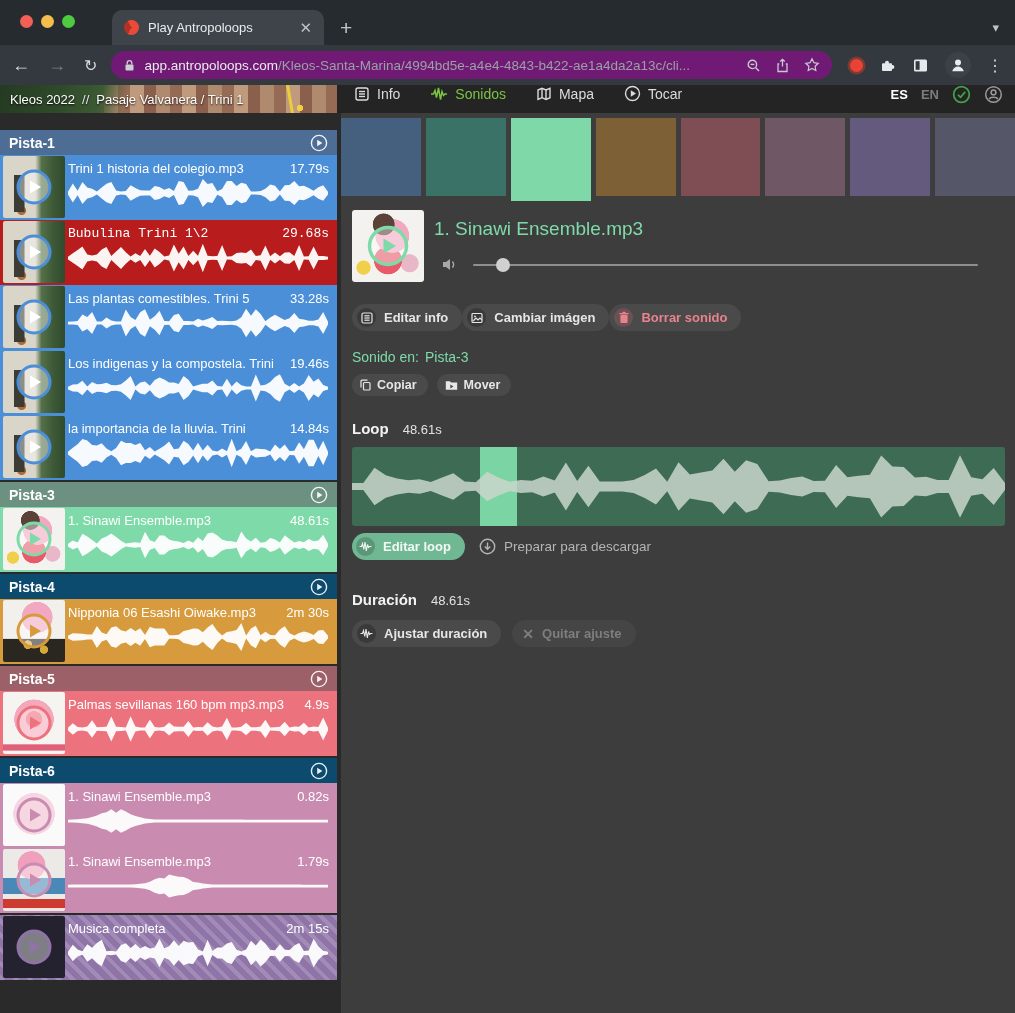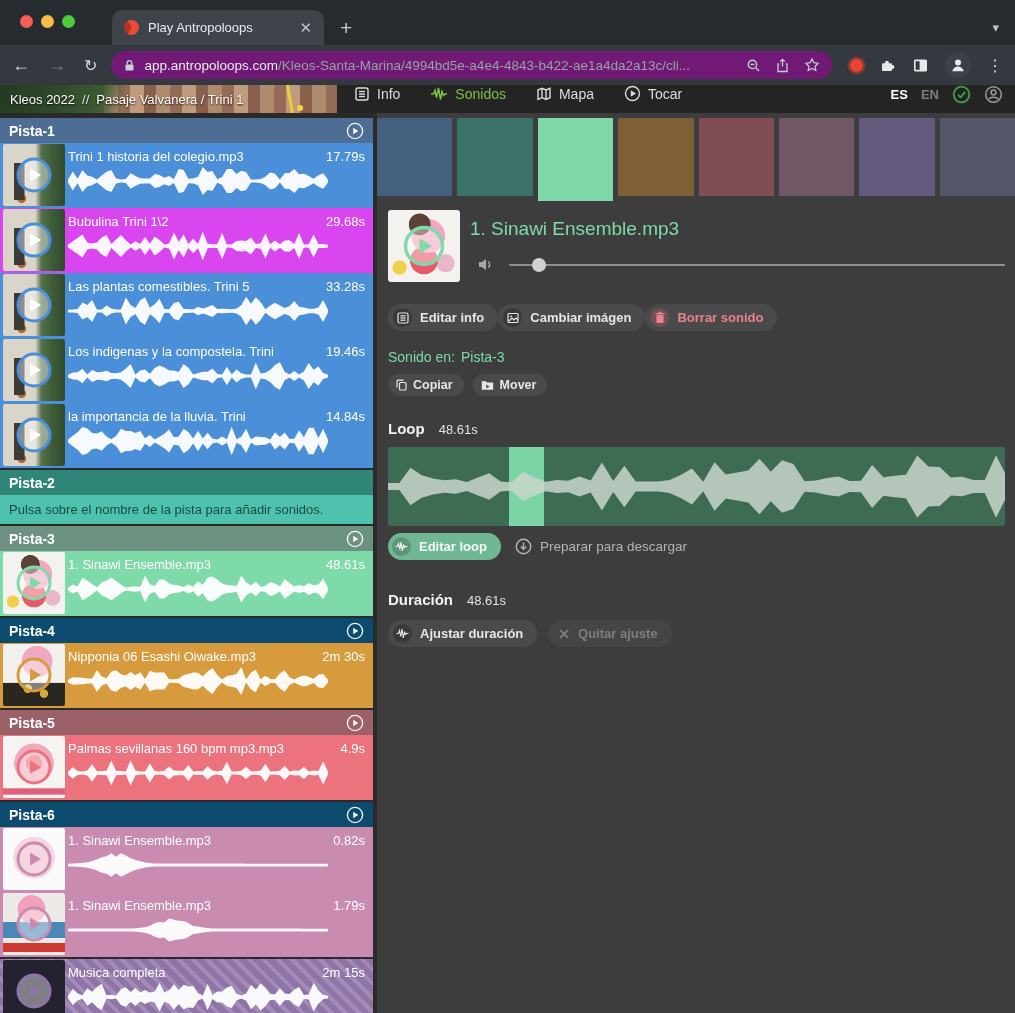--- a/index.html
+++ b/index.html
@@ -42,21 +42,21 @@
       repeating-linear-gradient(90deg, #b08a6e 0 14px, #966b55 14px 26px, #c09a7c 26px 40px, #8a5f4c 40px 52px);}
   .bread .sep{margin:0 7px;color:#e8e8e8;}
   .appnav{display:flex;gap:30px;margin-left:17px;align-items:center;}
   .nav-item{display:flex;align-items:center;gap:7px;color:#dcdcdc;font-size:14px;cursor:default;}
   .nav-item.active{color:#7cc342;}
   .hdr-right{margin-left:auto;display:flex;align-items:center;gap:13px;padding-right:12px;}
   .lang{font-size:13px;font-weight:700;color:#7d7d7d;}
   .lang.active{color:#fff;}
   
   .content{display:flex;height:900px;}
-  aside{width:373px;flex:none;background:#2a2a2a;padding-top:5px;box-sizing:border-box;overflow:hidden;}
+  aside{width:337px;flex:none;background:#2a2a2a;padding-top:17px;box-sizing:border-box;overflow:hidden;}
   main{flex:1;border-left:4px solid #2a2a2a;min-width:0;}
   
   .track{margin-bottom:2px;}
   .track-header{height:25px;display:flex;align-items:center;padding:0 9px;color:#fff;font-size:14px;font-weight:700;}
   .track-header .hplay{margin-left:auto;display:flex;opacity:.92;}
   .clip{height:65px;position:relative;}
   .clip-thumb{position:absolute;left:3px;top:1px;width:62px;height:62px;border-radius:2px;background-repeat:no-repeat;}
   .clip-thumb .badge{position:absolute;left:50%;top:50%;transform:translate(-50%,-50%);display:flex;}
   .clip-body{margin-left:68px;padding:6px 8px 0 0;}
   .clip-row{display:flex;justify-content:space-between;color:#fff;font-size:13px;line-height:15px;gap:8px;}
@@ -289,21 +289,21 @@
                 <span class="clip-name">Trini 1 historia del colegio.mp3</span>
                 <span class="clip-dur">17.79s</span>
               </div>
               <div class="clip-wave">
                 <svg width="260" height="30" viewBox="0 0 260 30" preserveAspectRatio="none">
                   <polygon points="0.0,13.7 4.8,5.5 9.6,12.7 14.4,4.0 19.3,9.5 24.1,10.8 28.9,13.5 33.7,9.5 38.5,5.7 43.3,4.0 48.1,12.5 53.0,13.4 57.8,12.9 62.6,7.2 67.4,10.0 72.2,12.3 77.0,12.6 81.9,12.5 86.7,8.0 91.5,9.1 96.3,11.7 101.1,10.1 105.9,13.1 110.7,3.1 115.6,3.9 120.4,12.7 125.2,12.6 130.0,10.7 134.8,1.1 139.6,6.0 144.4,4.9 149.3,13.3 154.1,11.0 158.9,3.0 163.7,3.1 168.5,8.0 173.3,4.8 178.1,6.0 183.0,13.5 187.8,13.5 192.6,12.9 197.4,10.8 202.2,6.4 207.0,7.8 211.9,13.4 216.7,7.2 221.5,7.0 226.3,3.0 231.1,8.3 235.9,7.7 240.7,10.0 245.6,12.8 250.4,9.3 255.2,7.2 260.0,13.7 260.0,16.4 255.2,22.8 250.4,20.7 245.6,17.2 240.7,20.0 235.9,22.3 231.1,21.7 226.3,27.0 221.5,23.0 216.7,22.8 211.9,16.6 207.0,22.2 202.2,23.6 197.4,19.2 192.6,17.1 187.8,16.5 183.0,16.5 178.1,24.0 173.3,25.2 168.5,22.0 163.7,26.9 158.9,27.0 154.1,19.0 149.3,16.7 144.4,25.1 139.6,24.0 134.8,28.9 130.0,19.3 125.2,17.4 120.4,17.3 115.6,26.1 110.7,26.9 105.9,16.9 101.1,19.9 96.3,18.3 91.5,20.9 86.7,22.0 81.9,17.5 77.0,17.4 72.2,17.7 67.4,20.0 62.6,22.8 57.8,17.1 53.0,16.6 48.1,17.5 43.3,26.0 38.5,24.3 33.7,20.5 28.9,16.5 24.1,19.2 19.3,20.5 14.4,26.0 9.6,17.3 4.8,24.5 0.0,16.4" fill="#ffffff" opacity="0.95"></polygon>
                 </svg>
               </div>
             </div>
           </div>
-          <div class="clip" style="background: #d946ef;">
+          <div class="clip" style="background: #b91c1c; font-family: Liberation Mono, monospace;">
             <div class="clip-thumb thumb-door-photo">
               <span class="badge">
                 <svg width="38" height="38" viewBox="0 0 38 38">
                   <circle cx="19" cy="19" r="16" fill="rgba(255,255,255,.42)" stroke="#4b8fd9" stroke-width="3"></circle>
                   <polygon points="15,12.5 26,19 15,25.5" fill="#ffffff"></polygon>
                 </svg>
               </span>
             </div>
             <div class="clip-body">
               <div class="clip-row">
@@ -373,26 +373,20 @@
                 <span class="clip-name">la importancia de la lluvia. Trini</span>
                 <span class="clip-dur">14.84s</span>
               </div>
               <div class="clip-wave">
                 <svg width="260" height="30" viewBox="0 0 260 30" preserveAspectRatio="none">
                   <polygon points="0.0,13.7 4.8,9.7 9.6,6.2 14.4,1.1 19.3,2.6 24.1,7.1 28.9,7.5 33.7,5.3 38.5,10.4 43.3,13.2 48.1,10.0 53.0,2.7 57.8,5.1 62.6,5.1 67.4,7.1 72.2,5.1 77.0,12.2 81.9,9.0 86.7,13.4 91.5,10.8 96.3,7.8 101.1,3.6 105.9,11.3 110.7,10.5 115.6,2.7 120.4,6.1 125.2,12.5 130.0,4.7 134.8,12.5 139.6,6.7 144.4,12.5 149.3,13.5 154.1,10.4 158.9,13.3 163.7,0.8 168.5,13.3 173.3,10.8 178.1,2.9 183.0,13.3 187.8,10.5 192.6,11.0 197.4,11.3 202.2,13.4 207.0,6.6 211.9,11.0 216.7,6.6 221.5,13.1 226.3,12.8 231.1,4.3 235.9,11.2 240.7,1.7 245.6,1.8 250.4,11.9 255.2,2.7 260.0,13.7 260.0,16.4 255.2,27.3 250.4,18.1 245.6,28.2 240.7,28.3 235.9,18.8 231.1,25.7 226.3,17.2 221.5,16.9 216.7,23.4 211.9,19.0 207.0,23.4 202.2,16.6 197.4,18.7 192.6,19.0 187.8,19.5 183.0,16.7 178.1,27.1 173.3,19.2 168.5,16.7 163.7,29.2 158.9,16.7 154.1,19.6 149.3,16.5 144.4,17.5 139.6,23.3 134.8,17.5 130.0,25.3 125.2,17.5 120.4,23.9 115.6,27.3 110.7,19.5 105.9,18.7 101.1,26.4 96.3,22.2 91.5,19.2 86.7,16.6 81.9,21.0 77.0,17.8 72.2,24.9 67.4,22.9 62.6,24.9 57.8,24.9 53.0,27.3 48.1,20.0 43.3,16.8 38.5,19.6 33.7,24.7 28.9,22.5 24.1,22.9 19.3,27.4 14.4,28.9 9.6,23.8 4.8,20.3 0.0,16.4" fill="#ffffff" opacity="0.95"></polygon>
                 </svg>
               </div>
             </div>
           </div>
-        </div>
-        <div class="track">
-          <div class="track-header" style="background: rgb(47, 133, 119);">
-            <span>Pista-2</span>
-          </div>
-          <div class="empty-note" style="background: rgb(79, 194, 174);">Pulsa sobre el nombre de la pista para añadir sonidos.</div>
         </div>
         <div class="track">
           <div class="track-header" style="background: rgb(109, 145, 129);">
             <span>Pista-3</span>
             <span class="hplay">
               <svg width="18" height="18" viewBox="0 0 18 18" fill="none">
                 <circle cx="9" cy="9" r="7.6" stroke="#fff" stroke-width="1.4"></circle>
                 <polygon points="7.2,5.7 12.4,9 7.2,12.3" fill="#fff"></polygon>
               </svg>
             </span>

